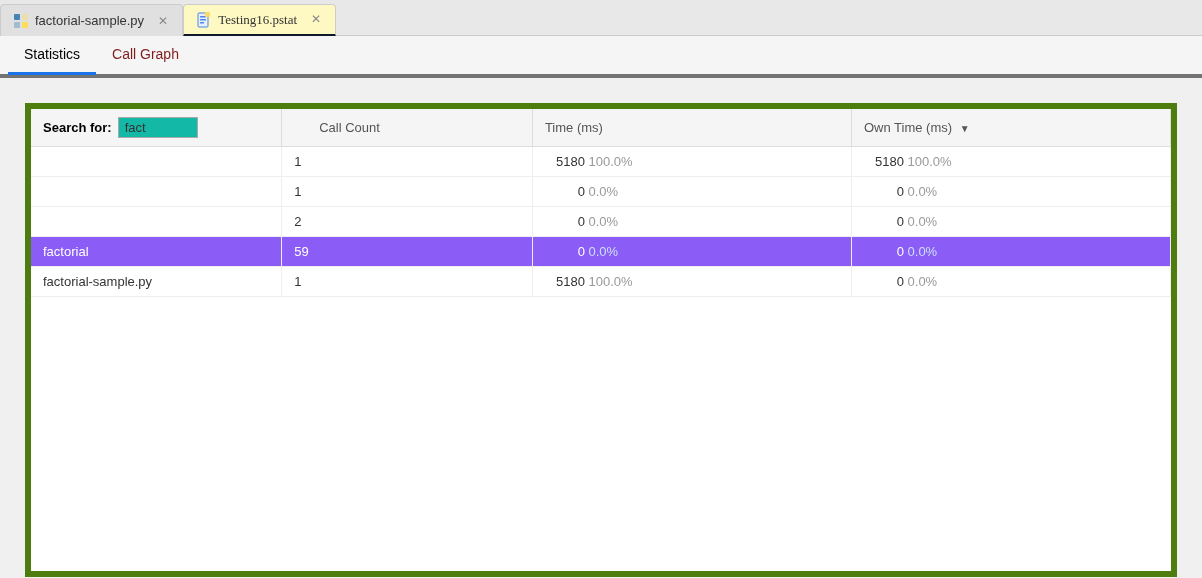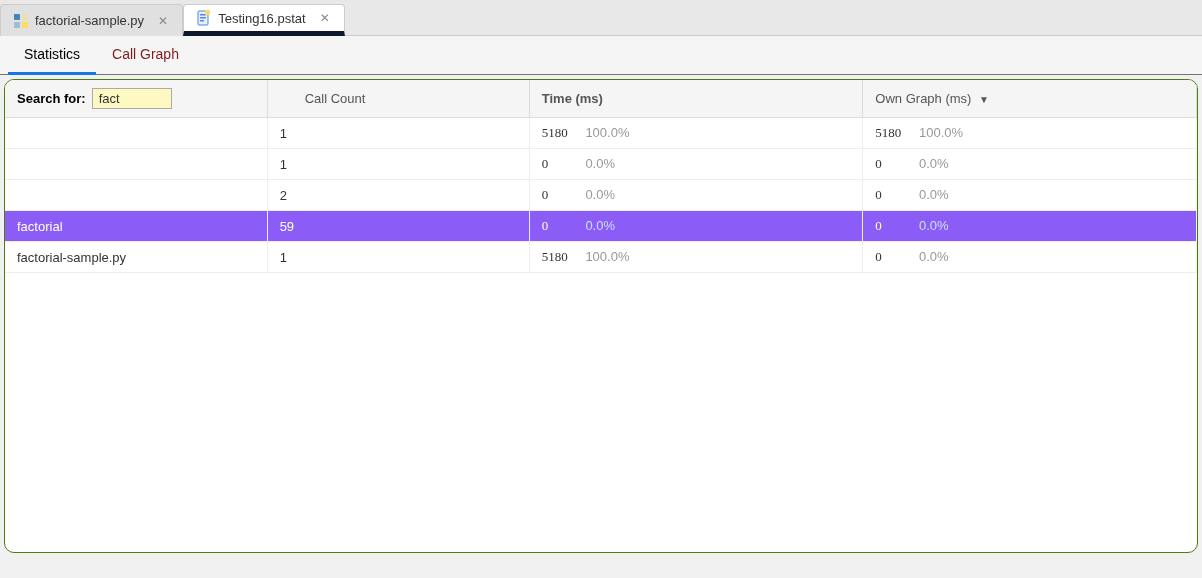--- a/index.html
+++ b/index.html
@@ -29,66 +29,67 @@
       border: 1px solid #ccc;
       border-bottom: none;
       border-radius: 4px 4px 0 0;
       cursor: pointer;
       font-size: 13px;
       gap: 6px;
       color: #333;
       height: 32px;
     }
     .tab.active {
-      background: #ffffff;
-      border-bottom: 5px solid #0f172a;
+      background: #fef9c3;
+      border-bottom: 2px solid #0f172a;
       z-index: 1;
+      font-family: Liberation Serif, serif;
     }
     .tab .tab-icon {
       width: 16px;
       height: 16px;
       display: inline-flex;
       align-items: center;
       justify-content: center;
     }
     .tab .tab-close {
       margin-left: 6px;
       color: #888;
       font-size: 12px;
       cursor: pointer;
       padding: 0 2px;
     }
 
     
     .sub-tabs {
       display: flex;
       background: #f5f5f5;
-      border-bottom: 1px solid #737373;
+      border-bottom: 4px solid #737373;
       padding: 0 8px;
     }
     .sub-tab {
       padding: 10px 16px;
       cursor: pointer;
       font-size: 14px;
       font-weight: 500;
       color: #7f1d1d;
       border-bottom: 3px solid transparent;
       margin-bottom: -1px;
     }
     .sub-tab.active {
       border-bottom: 3px solid #1a73e8;
       color: #000;
     }
 
     
     .main-content {
       background: #ffffff;
-      margin: 4px;
-      border: 1px solid #4d7c0f;
-      border-radius: 10px;
+      margin: 25px;
+      border: 6px solid #4d7c0f;
+      border-radius: 0;
       height: calc(578px - 36px - 48px - 20px);
       overflow: hidden;
     }
 
     
     table {
       width: 100%;
       border-collapse: collapse;
     }
     thead tr {
@@ -127,37 +128,36 @@
     .search-label {
       font-weight: 700;
       color: #000;
       white-space: nowrap;
     }
     .search-input-box {
       border: 1px solid #aaa;
       padding: 2px 6px;
       font-size: 13px;
       color: #333;
-      background: #fef9c3;
+      background: #14b8a6;
       width: 80px;
     }
     .sort-icon {
       margin-left: 4px;
       font-size: 10px;
     }
     .col-name { width: 22%; }
     .col-count { width: 22%; padding-left: 37px; }
-    .col-time { width: 28%; font-weight: bold; }
+    .col-time { width: 28%; }
     .col-owntime { width: 28%; }
 
     .time-val {
       display: inline-block;
       min-width: 40px;
-      text-align: left;
-      font-family: Liberation Serif, serif;
+      text-align: right;
     }
     .pct-val {
       display: inline-block;
       min-width: 52px;
     }
   </style>
 </head>
 <body>
 
 <div class="tab-bar">
@@ -203,21 +203,21 @@
       <tr>
         <th class="col-name">
           <div class="search-cell">
             <span class="search-label">Search for:</span>
             <input class="search-input-box" type="text" value="fact" style="">
           </div>
         </th>
         <th class="col-count">Call Count</th>
         <th class="col-time">Time (ms)</th>
         <th class="col-owntime">
-          <span>Own Graph (ms)</span>
+          <span>Own Time (ms)</span>
           <span class="sort-icon">▼</span>
         </th>
       </tr>
     </thead>
     <tbody id="table-body">
 
     <tr>
     <td><built-in method="" builti<="" td="">
     </built-in></td>
           <td>1</td>

